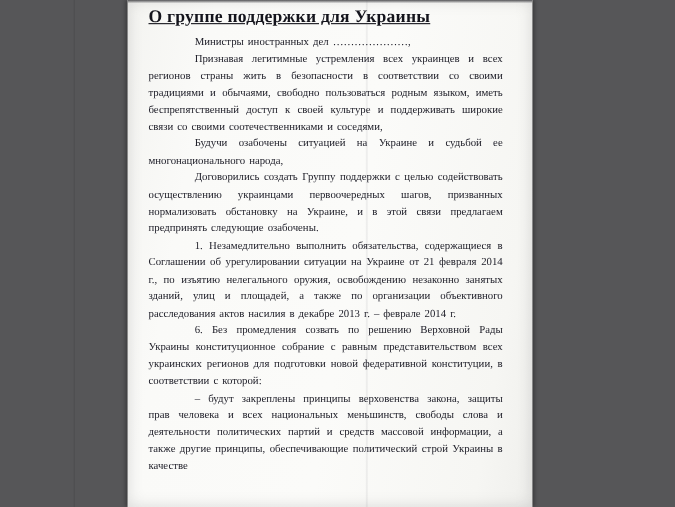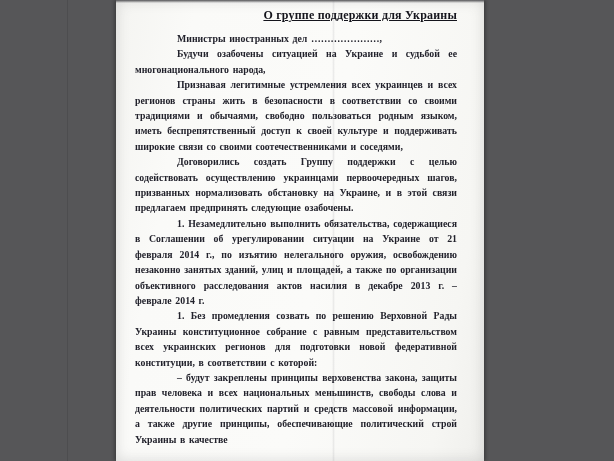--- a/index.html
+++ b/index.html
@@ -55,51 +55,50 @@
     right: 27px;
     top: 8px;
     bottom: 0;
     color: #22222c;
     font-size: 9.8px;
     line-height: 15.4px;
     text-align: justify;
     filter: blur(0.35px);
   }
   .doc-title {
-    font-size: 12px;
+    font-size: 16px;
     line-height: 15px;
     font-weight: bold;
     text-decoration: underline;
-    text-align: right;
+    text-align: left;
     letter-spacing: 0.2px;
     color: #14141c;
     margin: 0 0 8px 0;
   }
   .content p {
     margin: 0;
     text-indent: 42px;
     word-spacing: 1.2px;
-    font-weight: bold;
   }
 </style>
 </head>
 <body>
 
 <div class="stage">
   <div class="backdrop-seam"></div>
 
   <div class="paper">
     <div class="page-top-edge"></div>
     <div class="fold-crease"></div>
 
     <div class="content">
       <h1 class="doc-title">О группе поддержки для Украины</h1>
 
       <p>Министры иностранных дел …………………,</p>
+      <p>Признавая легитимные устремления всех украинцев и всех регионов страны жить в безопасности в соответствии со своими традициями и обычаями, свободно пользоваться родным языком, иметь беспрепятственный доступ к своей культуре и поддерживать широкие связи со своими соотечественниками и соседями,</p>
       <p>Будучи озабочены ситуацией на Украине и судьбой ее многонационального народа,</p>
-      <p>Признавая легитимные устремления всех украинцев и всех регионов страны жить в безопасности в соответствии со своими традициями и обычаями, свободно пользоваться родным языком, иметь беспрепятственный доступ к своей культуре и поддерживать широкие связи со своими соотечественниками и соседями,</p>
       <p>Договорились создать Группу поддержки с целью содействовать осуществлению украинцами первоочередных шагов, призванных нормализовать обстановку на  Украине, и в этой связи предлагаем предпринять следующие озабочены.</p>
       <p>1. Незамедлительно выполнить обязательства, содержащиеся в Соглашении об урегулировании ситуации на Украине от 21 февраля 2014 г., по изъятию нелегального оружия, освобождению незаконно занятых зданий, улиц и площадей, а также по организации объективного расследования актов насилия в декабре 2013 г. – феврале 2014 г.</p>
-      <p>1. Без промедления созвать по решению Верховной Рады Украины конституционное собрание с равным представительством всех украинских регионов для подготовки новой федеративной конституции, в соответствии с которой:</p>
+      <p>6. Без промедления созвать по решению Верховной Рады Украины конституционное собрание с равным представительством всех украинских регионов для подготовки новой федеративной конституции, в соответствии с которой:</p>
       <p>– будут закреплены принципы верховенства закона, защиты прав человека и всех национальных меньшинств, свободы слова и деятельности политических партий и средств массовой информации, а также другие принципы, обеспечивающие политический строй Украины в качестве</p>
     </div>
   </div>
 </div>
 
 </body></html>

